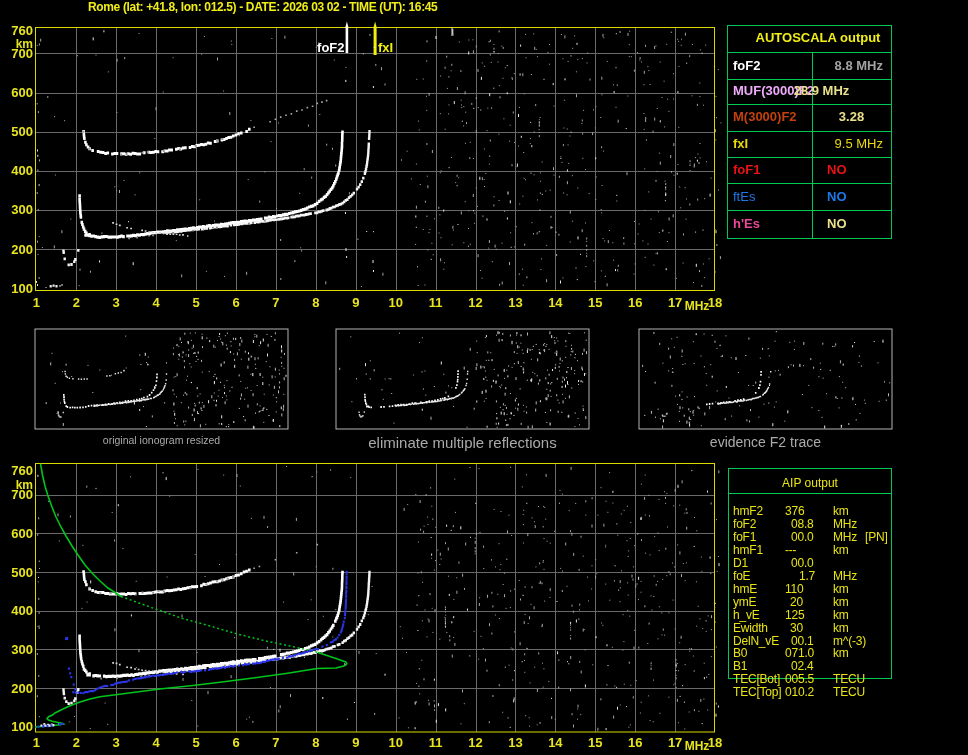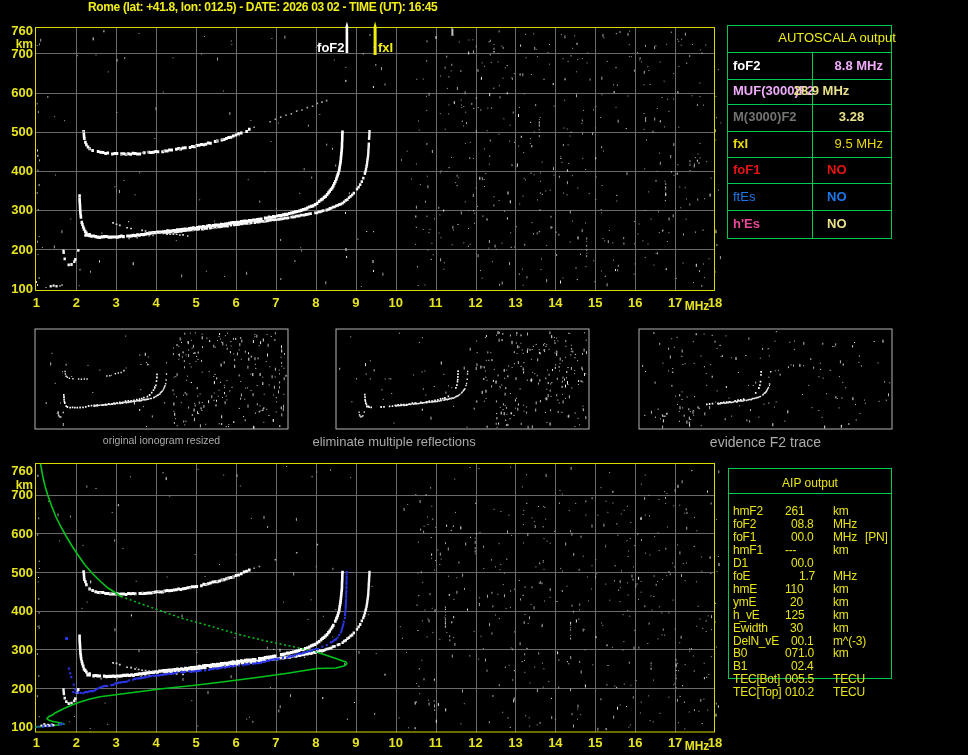--- a/index.html
+++ b/index.html
@@ -176,40 +176,40 @@
 <div style="position:absolute;left:88px;top:0px;color:#f0ed17;font-size:12px;font-weight:bold;letter-spacing:-0.35px;white-space:nowrap">Rome (lat: +41.8, lon: 012.5) - DATE: 2026 03 02 - TIME (UT): 16:45</div>
 <div style="position:absolute;left:727px;top:25px;width:163px;height:212px;border:1px solid #00ca52"></div>
 <div style="position:absolute;left:811.5px;top:52.3px;width:1px;height:186.3px;background:#00ca52"></div>
 <div style="position:absolute;left:727px;top:52.3px;width:165px;height:1px;background:#00ca52"></div>
 <div style="position:absolute;left:727px;top:78.7px;width:165px;height:1px;background:#00ca52"></div>
 <div style="position:absolute;left:727px;top:104.1px;width:165px;height:1px;background:#00ca52"></div>
 <div style="position:absolute;left:727px;top:130.8px;width:165px;height:1px;background:#00ca52"></div>
 <div style="position:absolute;left:727px;top:157.2px;width:165px;height:1px;background:#00ca52"></div>
 <div style="position:absolute;left:727px;top:183.3px;width:165px;height:1px;background:#00ca52"></div>
 <div style="position:absolute;left:727px;top:210px;width:165px;height:1px;background:#00ca52"></div>
-<div style="position:absolute;left:754px;top:30px;width:166px;height:18px;color:#f0ed17;font-size:13px;font-weight:normal;text-align:center">AUTOSCALA output</div>
+<div style="position:absolute;left:735px;top:30px;width:166px;height:18px;color:#f0ed17;font-size:13px;font-weight:bold;text-align:center">AUTOSCALA output</div>
 <div style="position:absolute;left:733px;top:57.5px;color:#ffffff;font-size:13px;font-weight:bold">foF2</div>
-<div style="position:absolute;left:760px;top:57.5px;width:123px;color:#f0abfc;font-size:13px;font-weight:bold;text-align:right">8.8 MHz</div>
+<div style="position:absolute;left:760px;top:57.5px;width:123px;color:#a3a3a3;font-size:13px;font-weight:bold;text-align:right">8.8 MHz</div>
 <div style="position:absolute;left:733px;top:83.4px;color:#f0abfc;font-size:13px;font-weight:bold">MUF(3000)F2</div>
 <div style="position:absolute;left:760px;top:83.4px;width:123px;color:#e8e08a;font-size:13px;font-weight:bold;text-align:center">28.9 MHz</div>
-<div style="position:absolute;left:733px;top:109.45px;color:#737373;font-size:13px;font-weight:bold">M(3000)F2</div>
+<div style="position:absolute;left:733px;top:109.45px;color:#c2410c;font-size:13px;font-weight:bold">M(3000)F2</div>
 <div style="position:absolute;left:812px;top:109.45px;width:79px;color:#e8e08a;font-size:13px;font-weight:bold;text-align:center">3.28</div>
 <div style="position:absolute;left:733px;top:136px;color:#e8d90e;font-size:13px;font-weight:bold">fxI</div>
 <div style="position:absolute;left:760px;top:136px;width:123px;color:#e8d90e;font-size:13px;font-weight:normal;text-align:right">9.5 MHz</div>
 <div style="position:absolute;left:733px;top:162.25px;color:#e81414;font-size:13px;font-weight:bold">foF1</div>
 <div style="position:absolute;left:827px;top:162.25px;color:#e81414;font-size:13px;font-weight:bold">NO</div>
 <div style="position:absolute;left:733px;top:188.65px;color:#1b78e8;font-size:13px;font-weight:normal">ftEs</div>
 <div style="position:absolute;left:827px;top:188.65px;color:#1b78e8;font-size:13px;font-weight:bold">NO</div>
 <div style="position:absolute;left:733px;top:216.3px;color:#ec4899;font-size:13px;font-weight:bold">h'Es</div>
 <div style="position:absolute;left:827px;top:216.3px;color:#e8e08a;font-size:13px;font-weight:bold">NO</div>
 <div style="position:absolute;left:727.5px;top:467.8px;width:162.5px;height:209.3px;border:1px solid #00ca52"></div>
 <div style="position:absolute;left:727.5px;top:493px;width:164.5px;height:1px;background:#00ca52"></div>
 <div style="position:absolute;left:727px;top:476px;width:166px;color:#e8e414;font-size:12px;text-align:center">AIP output</div>
 <div class="aip" style="left:733px;top:504px">hmF2</div>
-<div class="aip" style="left:785px;top:504px">261</div>
+<div class="aip" style="left:785px;top:504px">376</div>
 <div class="aip" style="left:833px;top:504px">km</div>
 <div class="aip" style="left:733px;top:516.95px">foF2</div>
 <div class="aip" style="left:791px;top:516.95px">08.8</div>
 <div class="aip" style="left:833px;top:516.95px">MHz</div>
 <div class="aip" style="left:733px;top:529.9px">foF1</div>
 <div class="aip" style="left:791px;top:529.9px">00.0</div>
 <div class="aip" style="left:833px;top:529.9px">MHz</div>
 <div class="aip" style="left:865px;top:529.9px">[PN]</div>
 <div class="aip" style="left:733px;top:542.85px">hmF1</div>
 <div class="aip" style="left:785px;top:542.85px">---</div>
@@ -239,13 +239,13 @@
 <div class="aip" style="left:833px;top:646.45px">km</div>
 <div class="aip" style="left:733px;top:659.4px">B1</div>
 <div class="aip" style="left:791px;top:659.4px">02.4</div>
 <div class="aip" style="left:733px;top:672.35px">TEC[Bot]</div>
 <div class="aip" style="left:785px;top:672.35px">005.5</div>
 <div class="aip" style="left:833px;top:672.35px">TECU</div>
 <div class="aip" style="left:733px;top:685.3px">TEC[Top]</div>
 <div class="aip" style="left:785px;top:685.3px">010.2</div>
 <div class="aip" style="left:833px;top:685.3px">TECU</div>
 <div style="position:absolute;left:161.5px;top:434px;width:300px;margin-left:-150px;text-align:center;color:#aaaaaa;font-size:10.5px">original ionogram resized</div>
-<div style="position:absolute;left:462.5px;top:434px;width:300px;margin-left:-150px;color:#aaaaaa;font-size:13px">eliminate multiple reflections</div>
+<div style="position:absolute;left:462.5px;top:434px;width:300px;margin-left:-150px;text-align:center;color:#aaaaaa;font-size:15px">eliminate multiple reflections</div>
 <div style="position:absolute;left:765.5px;top:434px;width:300px;margin-left:-150px;text-align:center;color:#aaaaaa;font-size:14px">evidence F2 trace</div>
 </body></html>

